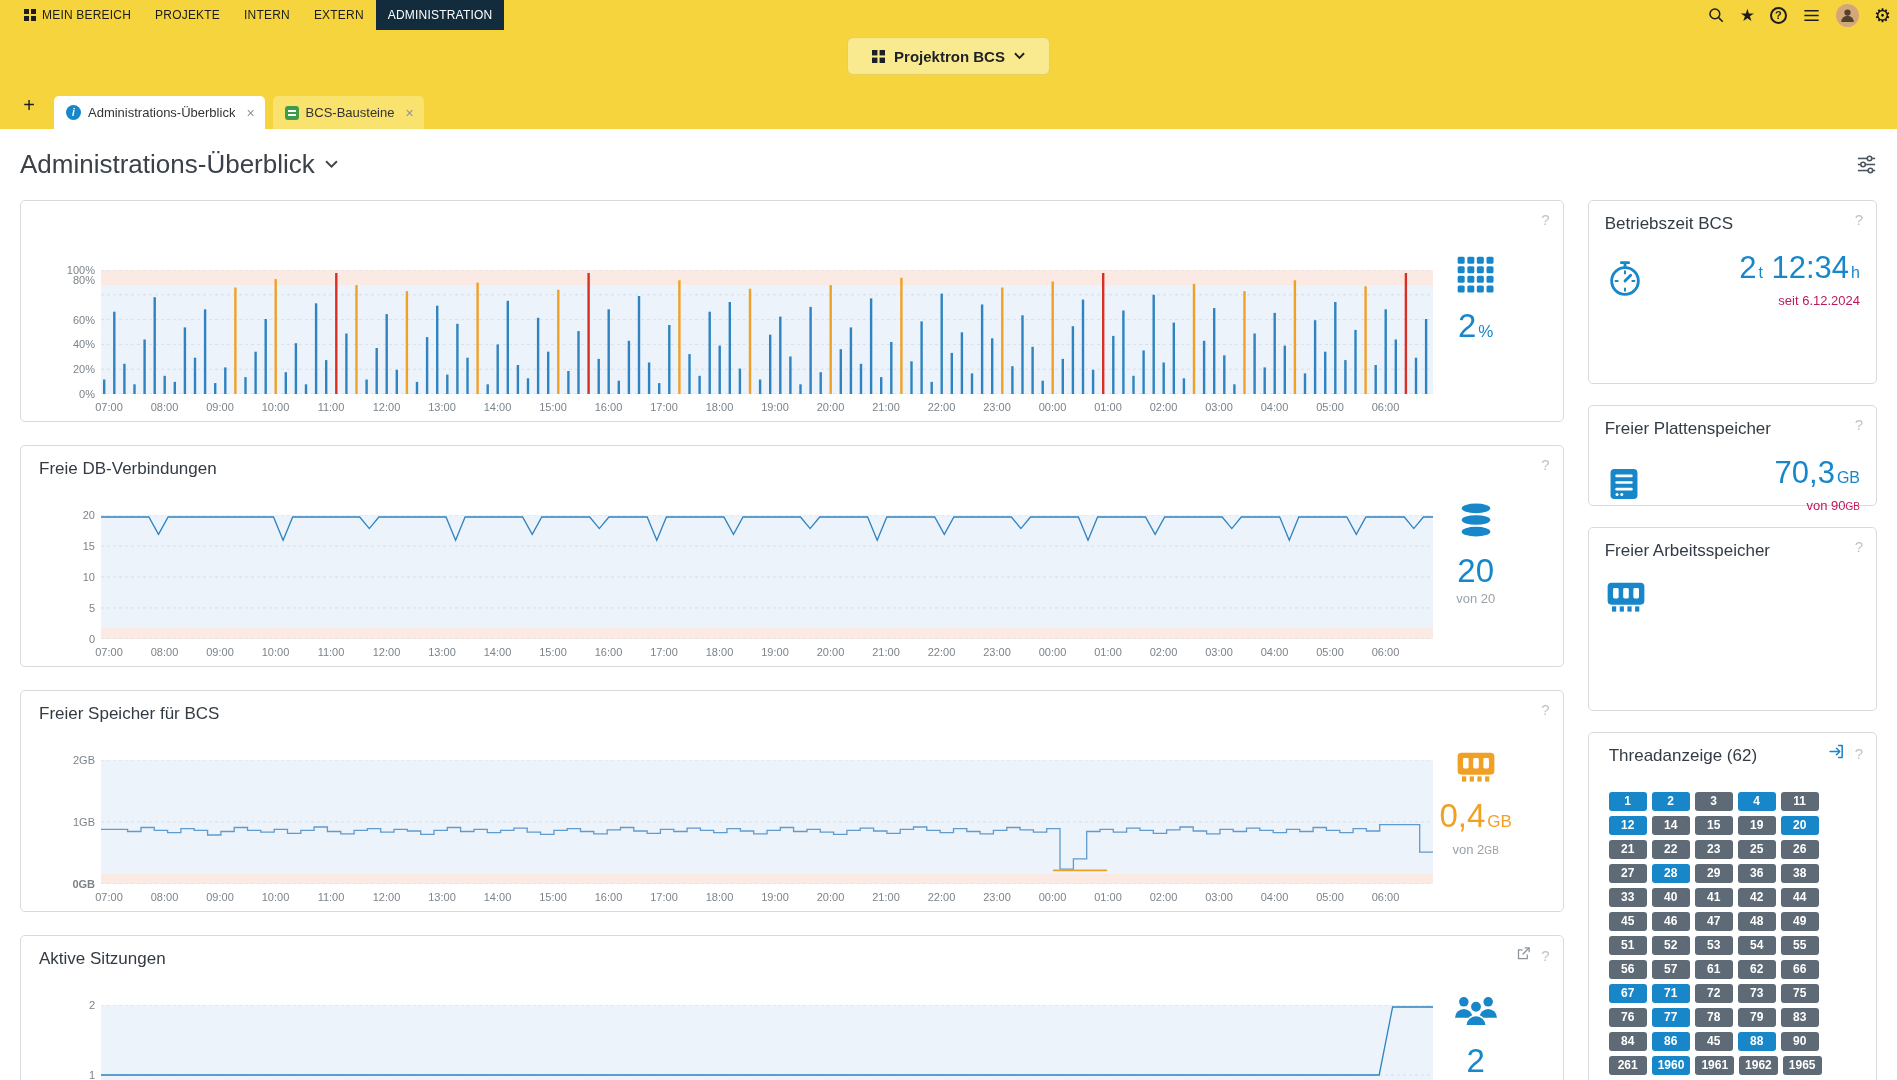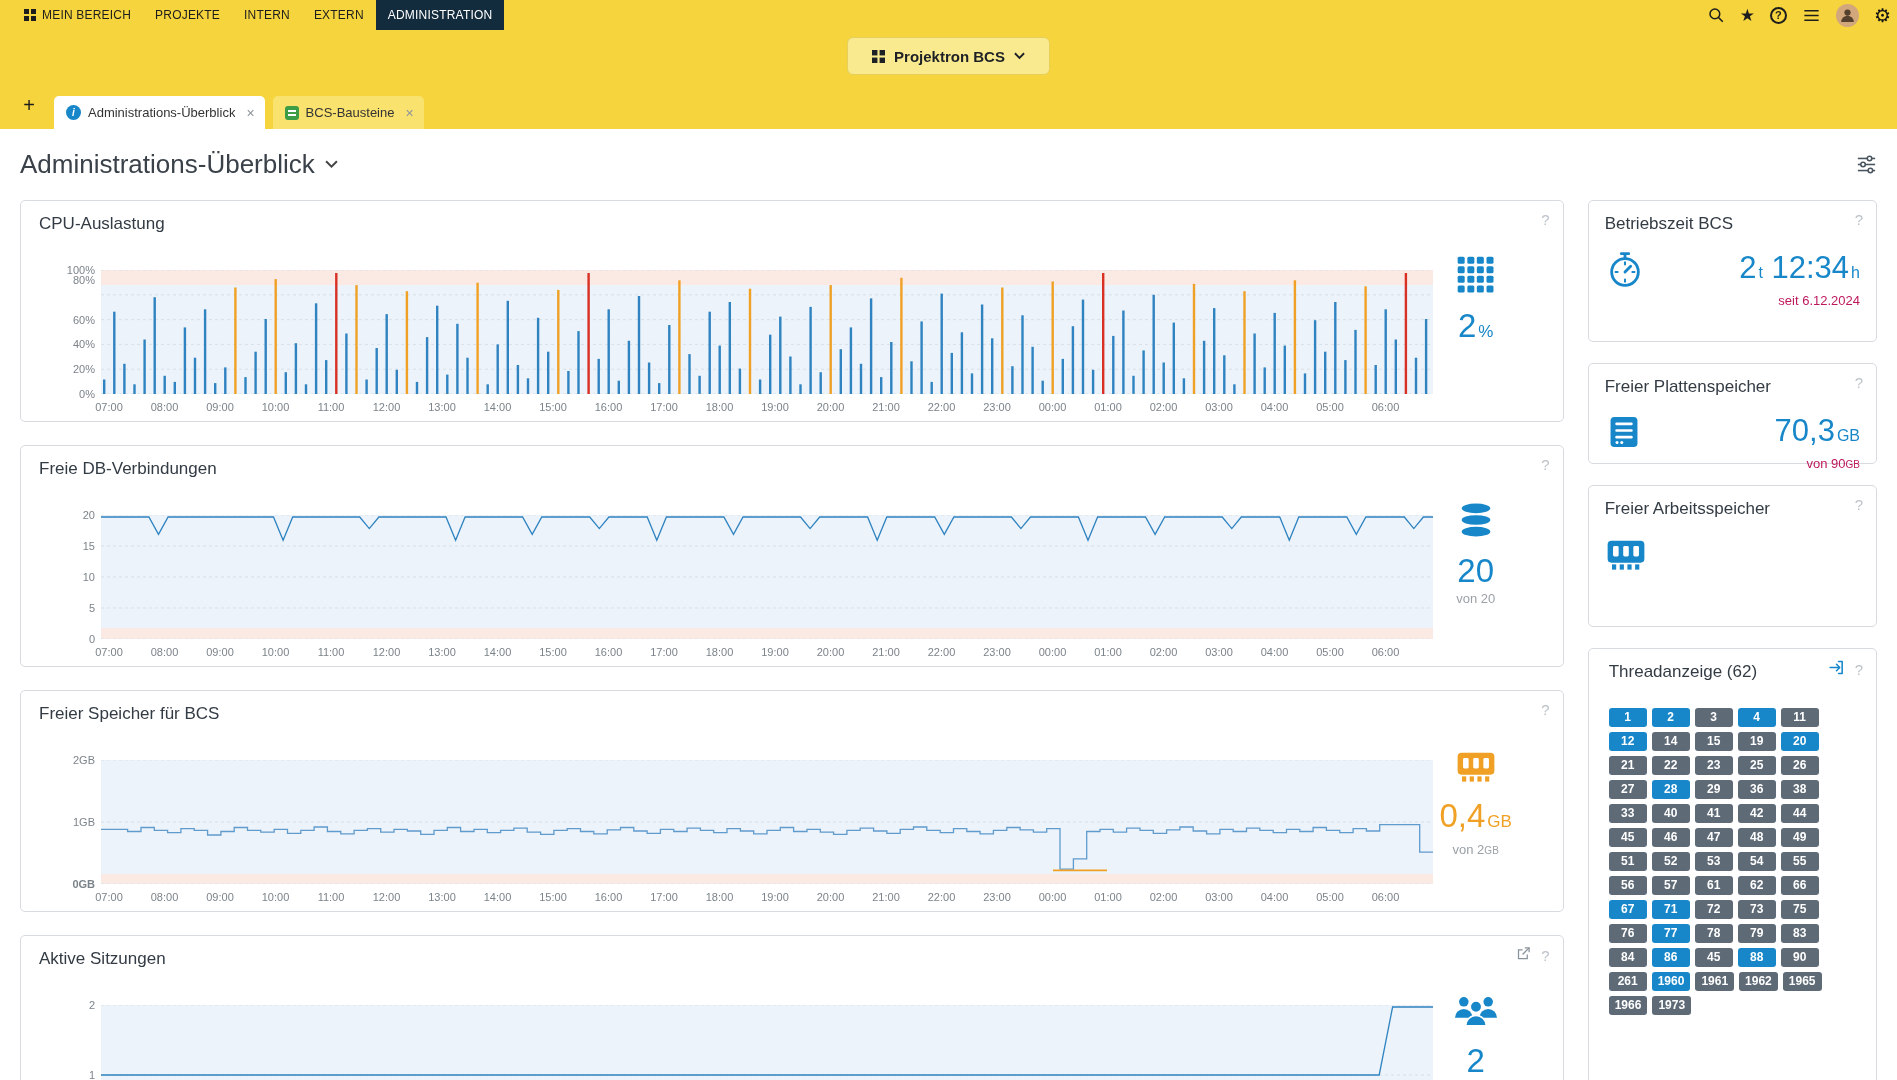--- a/index.html
+++ b/index.html
@@ -58,23 +58,23 @@
   .plot{position:absolute;left:80px;top:69px;}
   .x-axis{position:absolute;left:80px;top:200px;height:13px;width:1332px;}
   .x-axis div{position:absolute;font-size:11px;color:#7b838a;width:44px;text-align:center;}
   .value-block{position:absolute;top:52px;right:22px;width:130px;display:flex;flex-direction:column;align-items:center;}
   .vb-icon{height:44px;display:flex;align-items:center;}
   .vb-num{margin-top:12px;font-size:33px;color:#1787c9;line-height:34px;white-space:nowrap;}
   .vb-num .u{font-size:17px;margin-left:2px;}
   .vb-sub{margin-top:3px;font-size:13px;color:#9aa1a7;white-space:nowrap;}
   .vb-sub .u{font-size:10px;}
   .value-block.orange .vb-num{color:#f0a125;}
-  .side-card{padding:13px 16px;height:142px;}
+  .side-card{padding:13px 16px;height:184px;}
   #card-disk{height:101px;}
-  .side-body{display:flex;margin-top:16px;}
+  .side-body{display:flex;align-items:center;margin-top:16px;}
   .side-icon{width:54px;display:flex;}
   .side-col{flex:1;text-align:right;}
   .side-value{font-size:31px;color:#1787c9;line-height:36px;white-space:nowrap;}
   .side-value .u{font-size:16px;margin-left:2px;}
   .side-sub{font-size:13px;color:#be185d;margin-top:2px;white-space:nowrap;}
   .side-sub .u{font-size:10px;}
   #card-threads{height:448px;padding:13px 20px;}
   .badges{margin-top:26px;display:flex;flex-wrap:wrap;gap:5px;}
   .badge{height:19px;line-height:19px;border-radius:3px;background:#5e6a76;color:#fff;font-size:12px;
          font-weight:700;text-align:center;padding:0 6px;min-width:26px;cursor:pointer;}
@@ -185,21 +185,20 @@
             <circle cx="16.5" cy="18" r="2.6"></circle>
           </svg>
       </span>
     </div>
 
     <div class="columns">
 
       <div class="col-left">
 
         <section class="card chart-card" id="card-cpu">
-          <h2 class="card-title">CPU-Auslastung</h2>
           <span class="help-btn">?</span>
           <div class="y-axis" id="y-cpu">
               <div style="top: -5px;">100%</div>
               <div style="top: 5px;">80%</div>
               <div style="top: 44.6px;">60%</div>
               <div style="top: 69.4px;">40%</div>
               <div style="top: 94.2px;">20%</div>
               <div style="top: 119px;">0%</div>
             </div>
           <div class="plot" id="plot-cpu"><svg width="1332" height="124" viewBox="0 0 1332 124">

